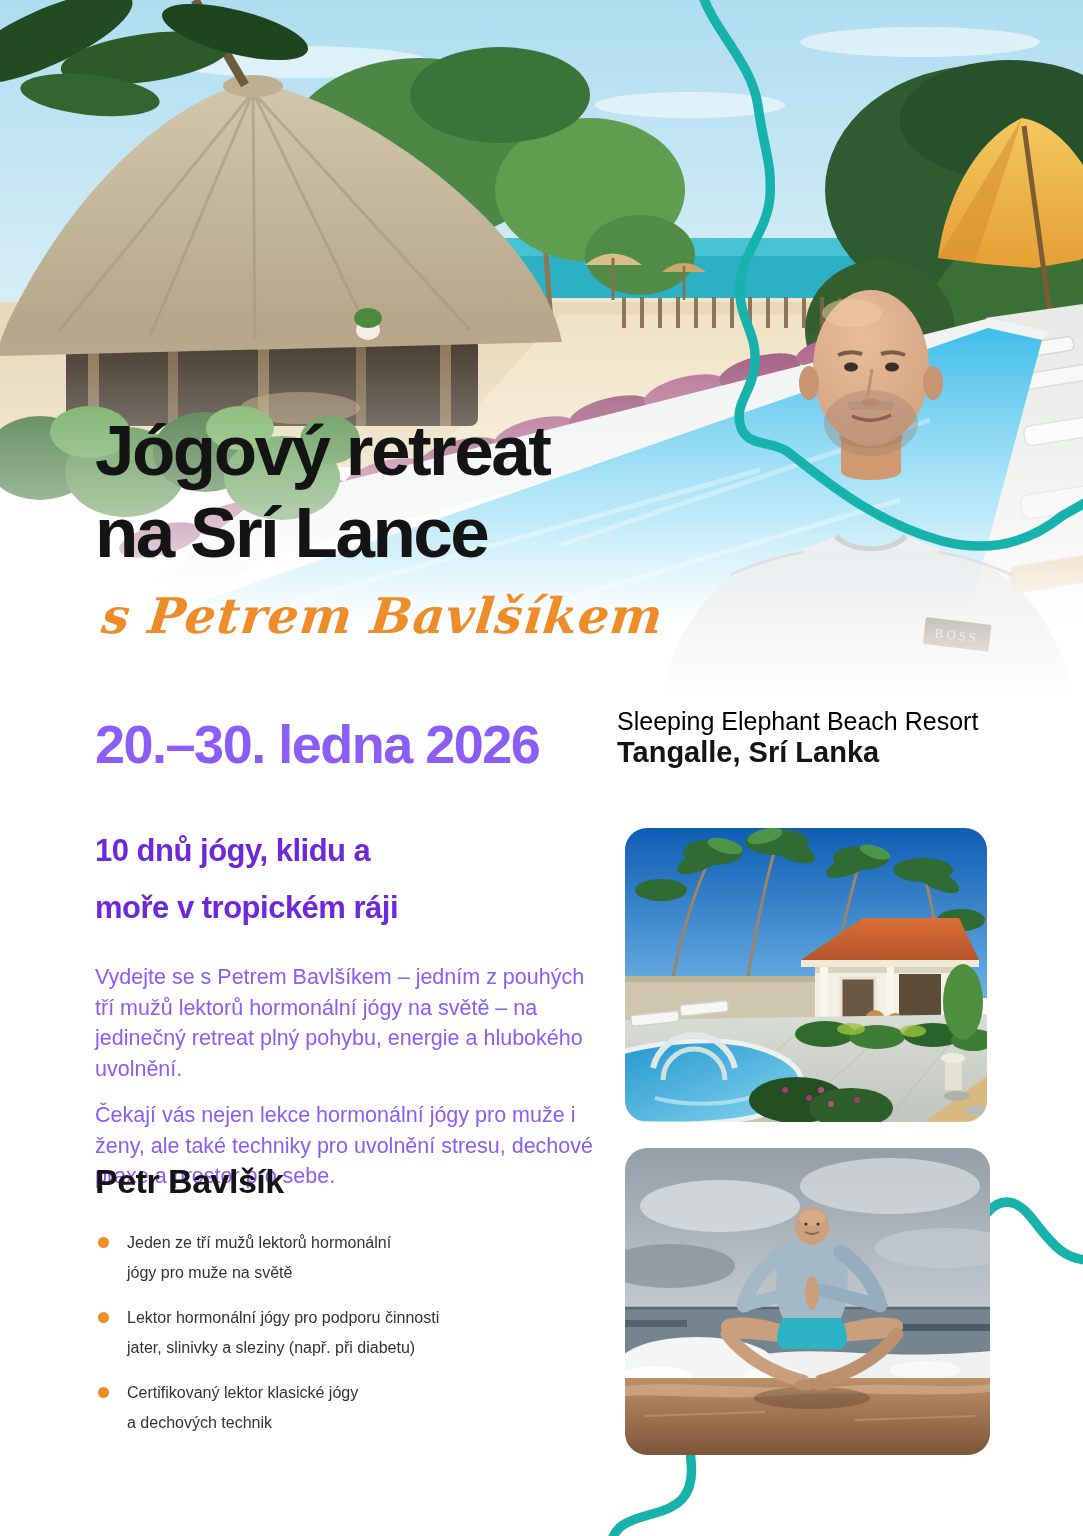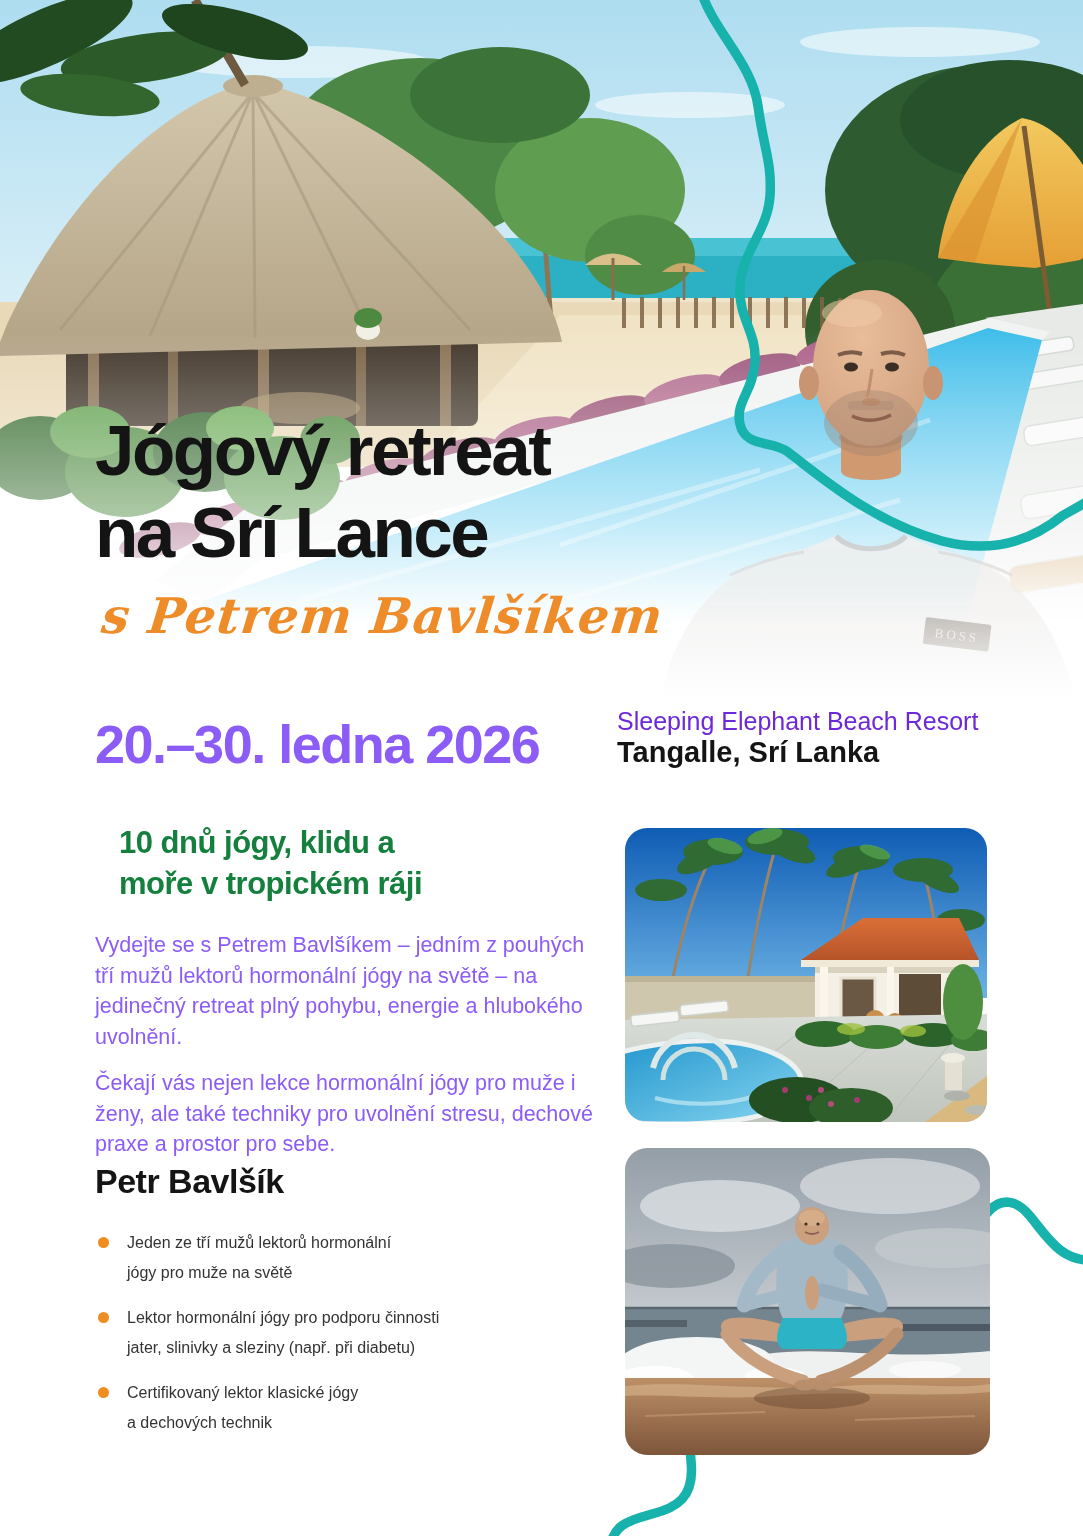--- a/index.html
+++ b/index.html
@@ -32,28 +32,27 @@
     font-family:"DejaVu Serif",cursive;font-style:italic;font-weight:bold;
     font-size:49px;line-height:56px;letter-spacing:1px;color:#ee8c2a;
     transform:skewX(-6deg);transform-origin:left bottom;
   }
   
   .event-date{
     position:absolute;left:95px;top:713px;z-index:5;
     font-size:54px;line-height:62px;font-weight:800;letter-spacing:-1.5px;color:#8b5cf6;
   }
   .venue-block{position:absolute;left:617px;top:706px;z-index:5;}
-  .venue-name{font-size:25px;line-height:31px;font-weight:400;color:#6d28d9;text-align:center;}
+  .venue-name{font-size:25px;line-height:31px;font-weight:400;color:#000000;text-align:center;}
   .venue-location{font-size:29px;line-height:31px;font-weight:700;color:#141414;}
   
   .intro{position:absolute;left:95px;top:822px;width:545px;z-index:5;}
   .intro-heading{
-    font-size:31px;line-height:41px;font-weight:800;letter-spacing:-.5px;color:#15803d;
+    font-size:31px;line-height:57px;font-weight:800;letter-spacing:-.5px;color:#6d28d9;
     white-space:pre-line;
-    margin-left:24px;
   }
   .intro p{
     margin:0;font-size:21.5px;line-height:30.5px;font-weight:400;color:#8b5cf6;
     white-space:pre-line;
   }
   .intro p.p1{margin-top:26px;}
   .intro p.p2{margin-top:16px;}
   
   .lecturer{position:absolute;left:95px;top:1160px;width:545px;z-index:5;}
   .lecturer-heading{font-size:34px;line-height:42px;font-weight:800;letter-spacing:-.5px;color:#141414;}

